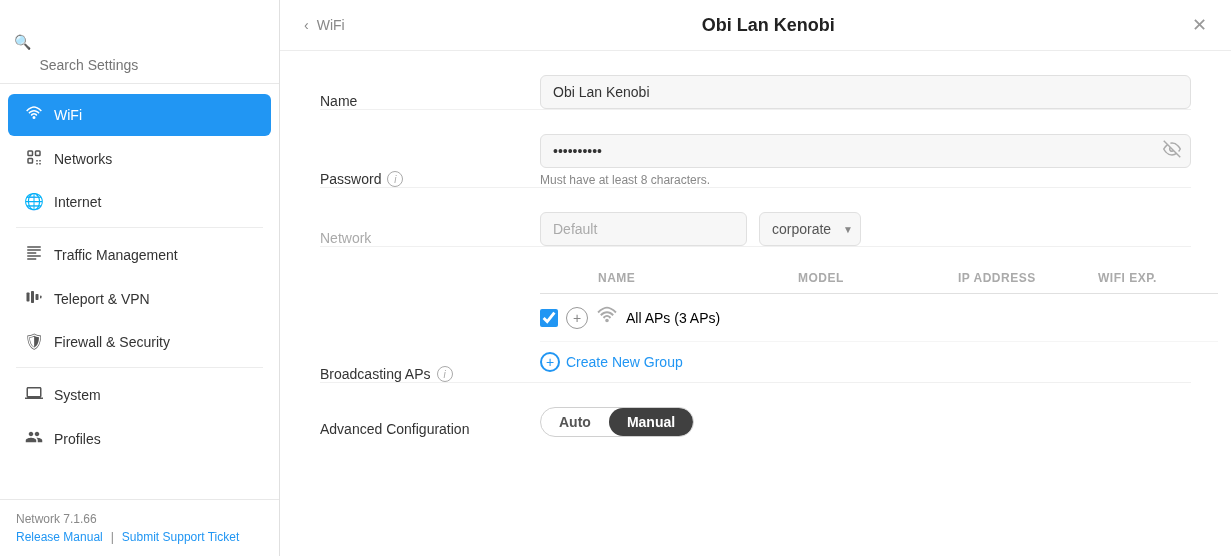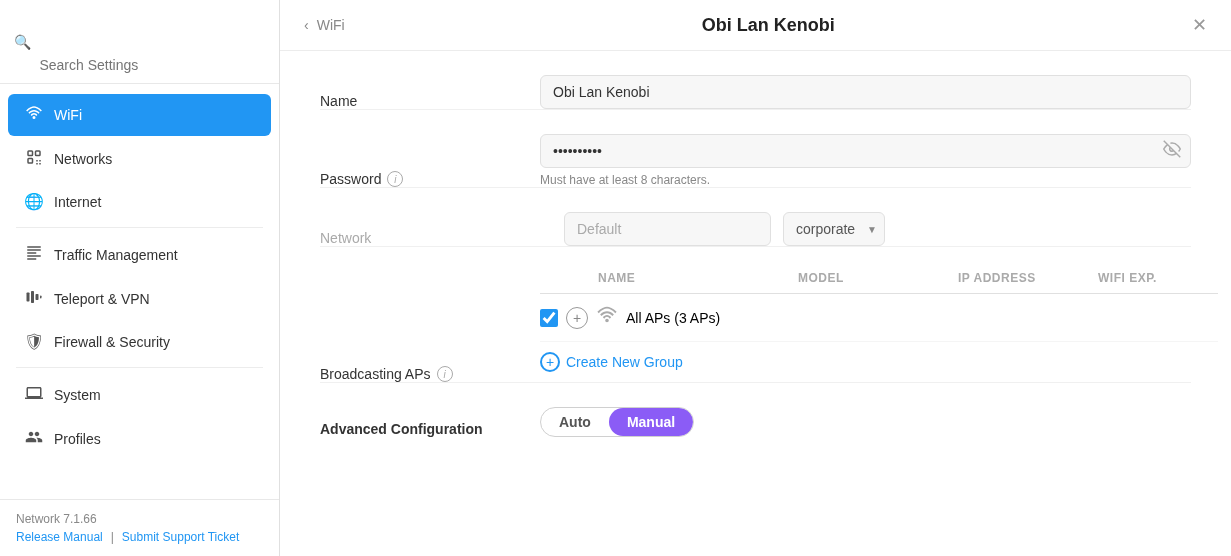--- a/index.html
+++ b/index.html
@@ -150,21 +150,20 @@
       gap: 12px;
     }
     .network-input {
       padding: 8px 12px;
       border: 1px solid #e0e0e0;
       border-radius: 6px;
       font-size: 14px;
       background: #f7f7f7;
       color: #aaa;
       outline: none;
-      margin-left: 24px;
     }
     .network-select {
       padding: 8px 28px 8px 12px;
       border: 1px solid #e0e0e0;
       border-radius: 6px;
       font-size: 14px;
       background: #f7f7f7;
       color: #555;
       appearance: none;
       cursor: pointer;
@@ -250,21 +249,21 @@
     .toggle-option {
       padding: 6px 18px;
       font-size: 14px;
       cursor: pointer;
       border: none;
       background: transparent;
       color: #555;
       font-weight: bold;
     }
     .toggle-option.active {
-      background: #8b5cf6;
+      background: #404040;
       color: #fff;
       border-radius: 18px;
     }
     .info-icon {
       width: 16px;
       height: 16px;
       border: 1.5px solid #aaa;
       border-radius: 50%;
       display: inline-flex;
       align-items: center;
@@ -447,21 +446,21 @@
         </div>
         <button class="create-group-btn">
           <span class="create-group-icon">+</span>
           <span>Create New Group</span>
         </button>
       </div>
     </div>
 
     <div class="form-row">
       <div class="form-label">
-        <span style="font-weight:700;">Advanced Configuration</span>
+        <span style="font-weight:400;">Advanced Configuration</span>
       </div>
       <div class="form-field">
         <div class="toggle-group">
           <button class="toggle-option">Auto</button>
           <button class="toggle-option active">Manual</button>
         </div>
       </div>
     </div>
 
   </div>

